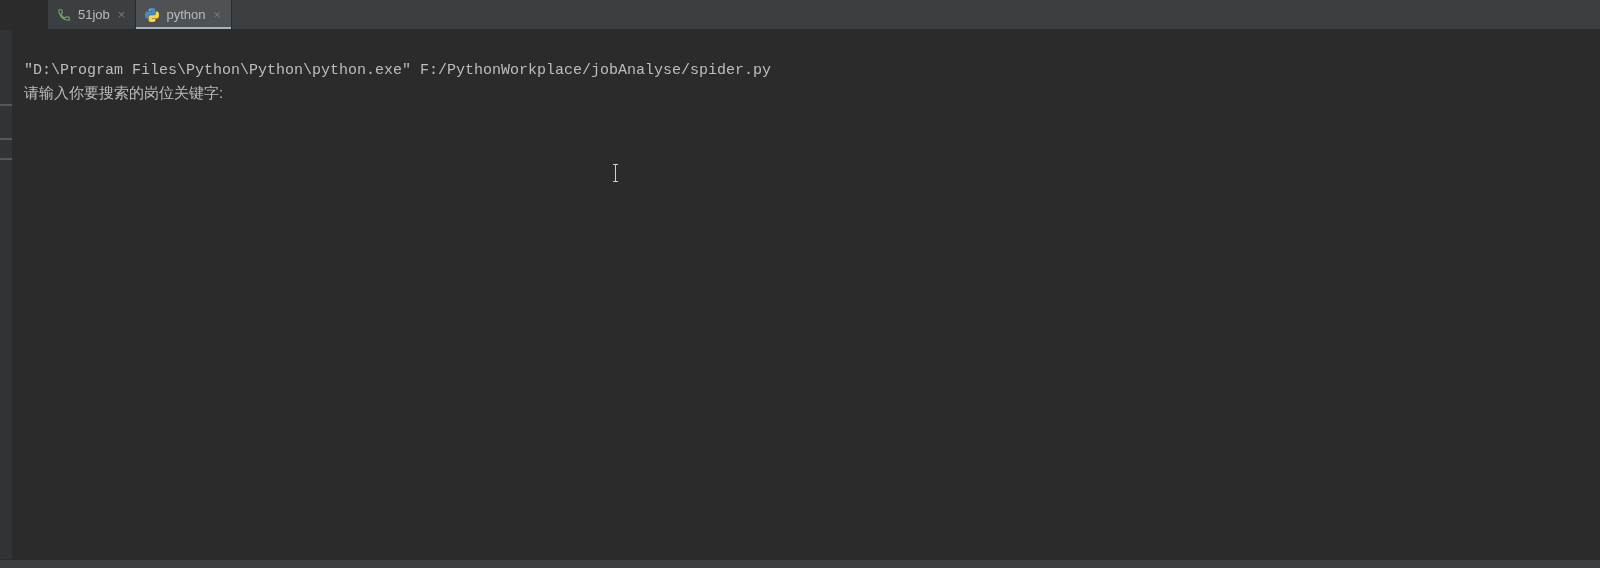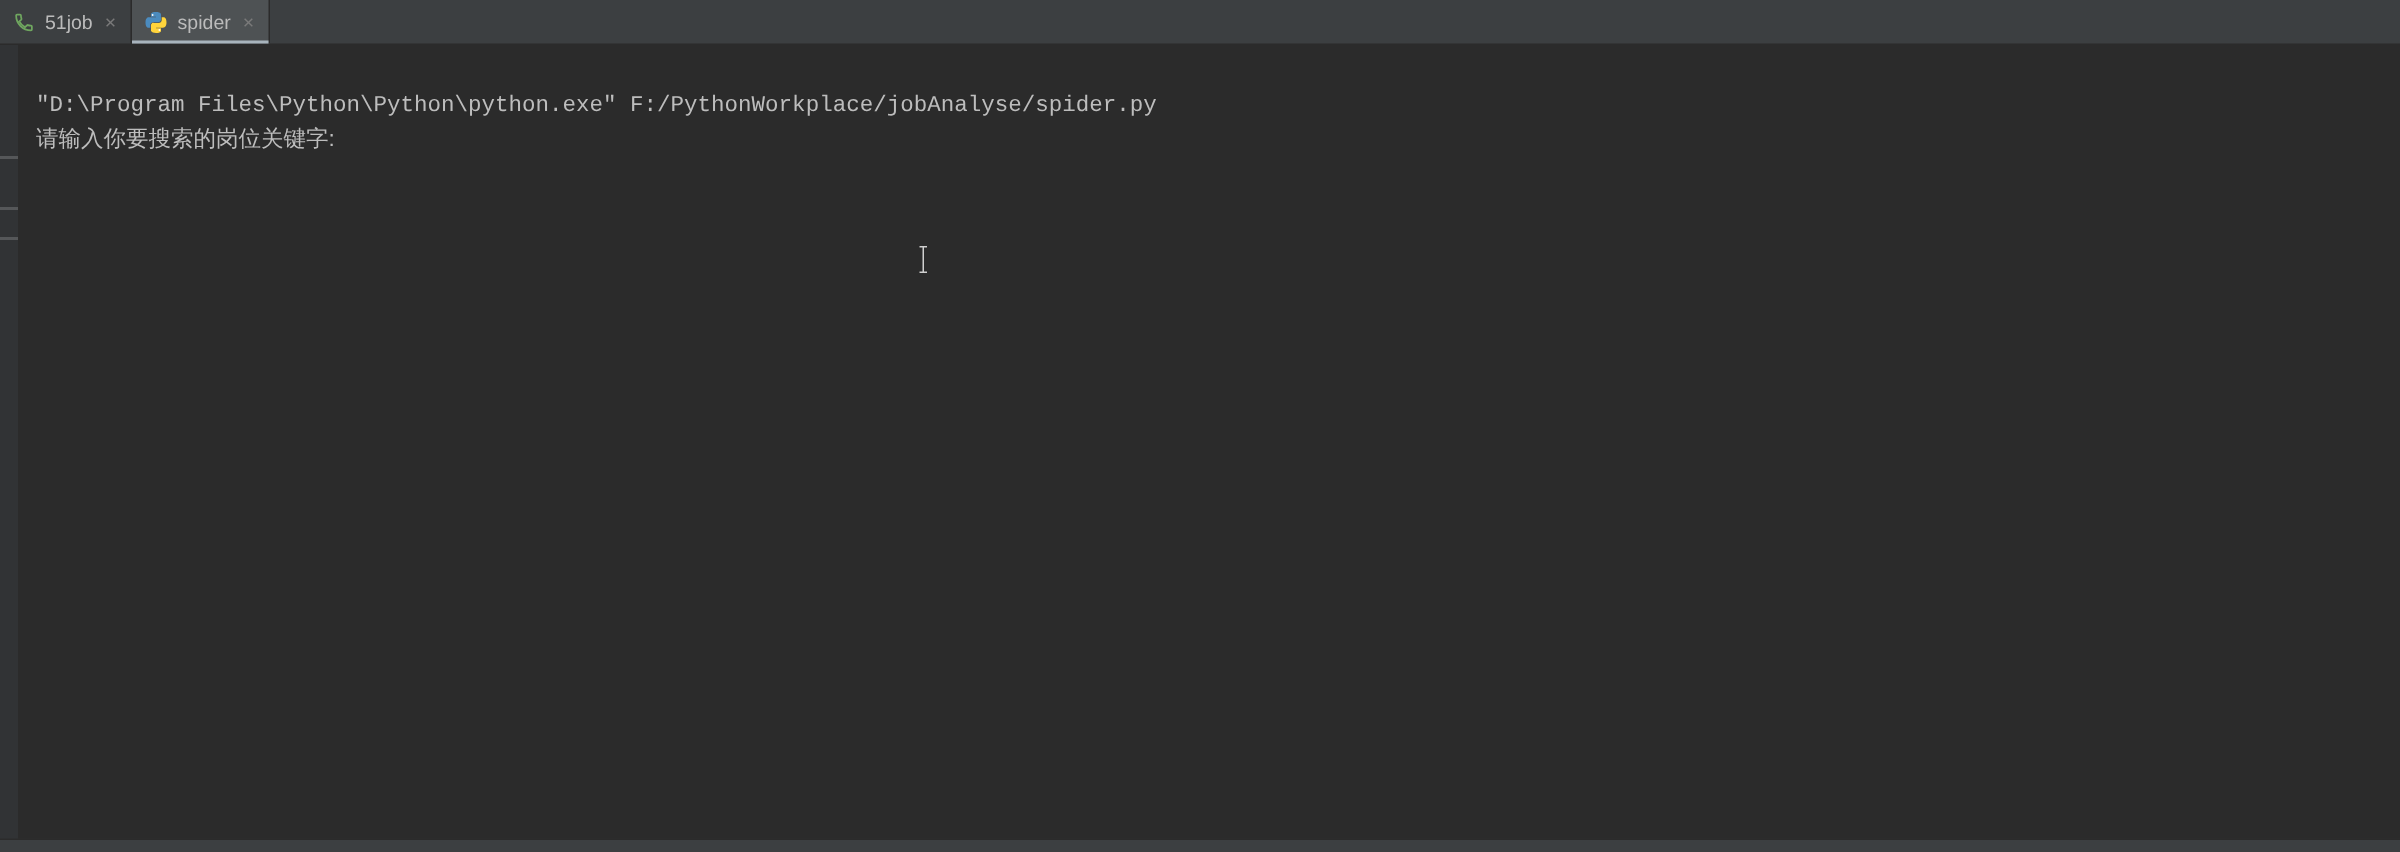--- a/index.html
+++ b/index.html
@@ -17,20 +17,21 @@
     display: flex;
     flex-direction: column;
   }
   .tab-bar {
     height: 30px;
     background: #3c3f41;
     display: flex;
     align-items: stretch;
     border-bottom: 1px solid #2b2b2b;
     position: relative;
+    margin-left: 48px;
   }
   .tab {
     display: flex;
     align-items: center;
     padding: 0 10px 0 8px;
     font-size: 13px;
     color: #bbbbbb;
     cursor: pointer;
     gap: 6px;
     position: relative;
@@ -135,21 +136,21 @@
 
     <div class="tab active">
       <span class="icon-wrapper">
         <svg width="16" height="16" viewBox="0 0 32 32">
           <path d="M15.9 2c-7 0-6.6 3-6.6 3v3.2h6.7v.9H6.6S2 8.6 2 15.9c0 7.3 4 7 4 7h2.4v-3.4s-.1-4 3.9-4h6.6s3.7.1 3.7-3.6V5.6S23.2 2 15.9 2z" fill="#4b8bbe"></path>
           <path d="M16.1 30c7 0 6.6-3 6.6-3v-3.2H16v-.9h9.4S30 23.4 30 16.1c0-7.3-4-7-4-7h-2.4v3.4s.1 4-3.9 4H13s-3.7-.1-3.7 3.6v6.3S8.8 30 16.1 30z" fill="#ffd43b"></path>
           <circle cx="11.5" cy="6" r="1.2" fill="#ffffff"></circle>
           <circle cx="20.5" cy="26" r="1.2" fill="#ffffff"></circle>
         </svg>
       </span>
-      <span>spider</span>
+      <span>python</span>
       <span class="close">×</span>
     </div>
 
   </div>
 
   <div class="main-area">
     <div class="gutter">
       <div class="mark m1"></div>
       <div class="mark m2"></div>
       <div class="mark m3"></div>

